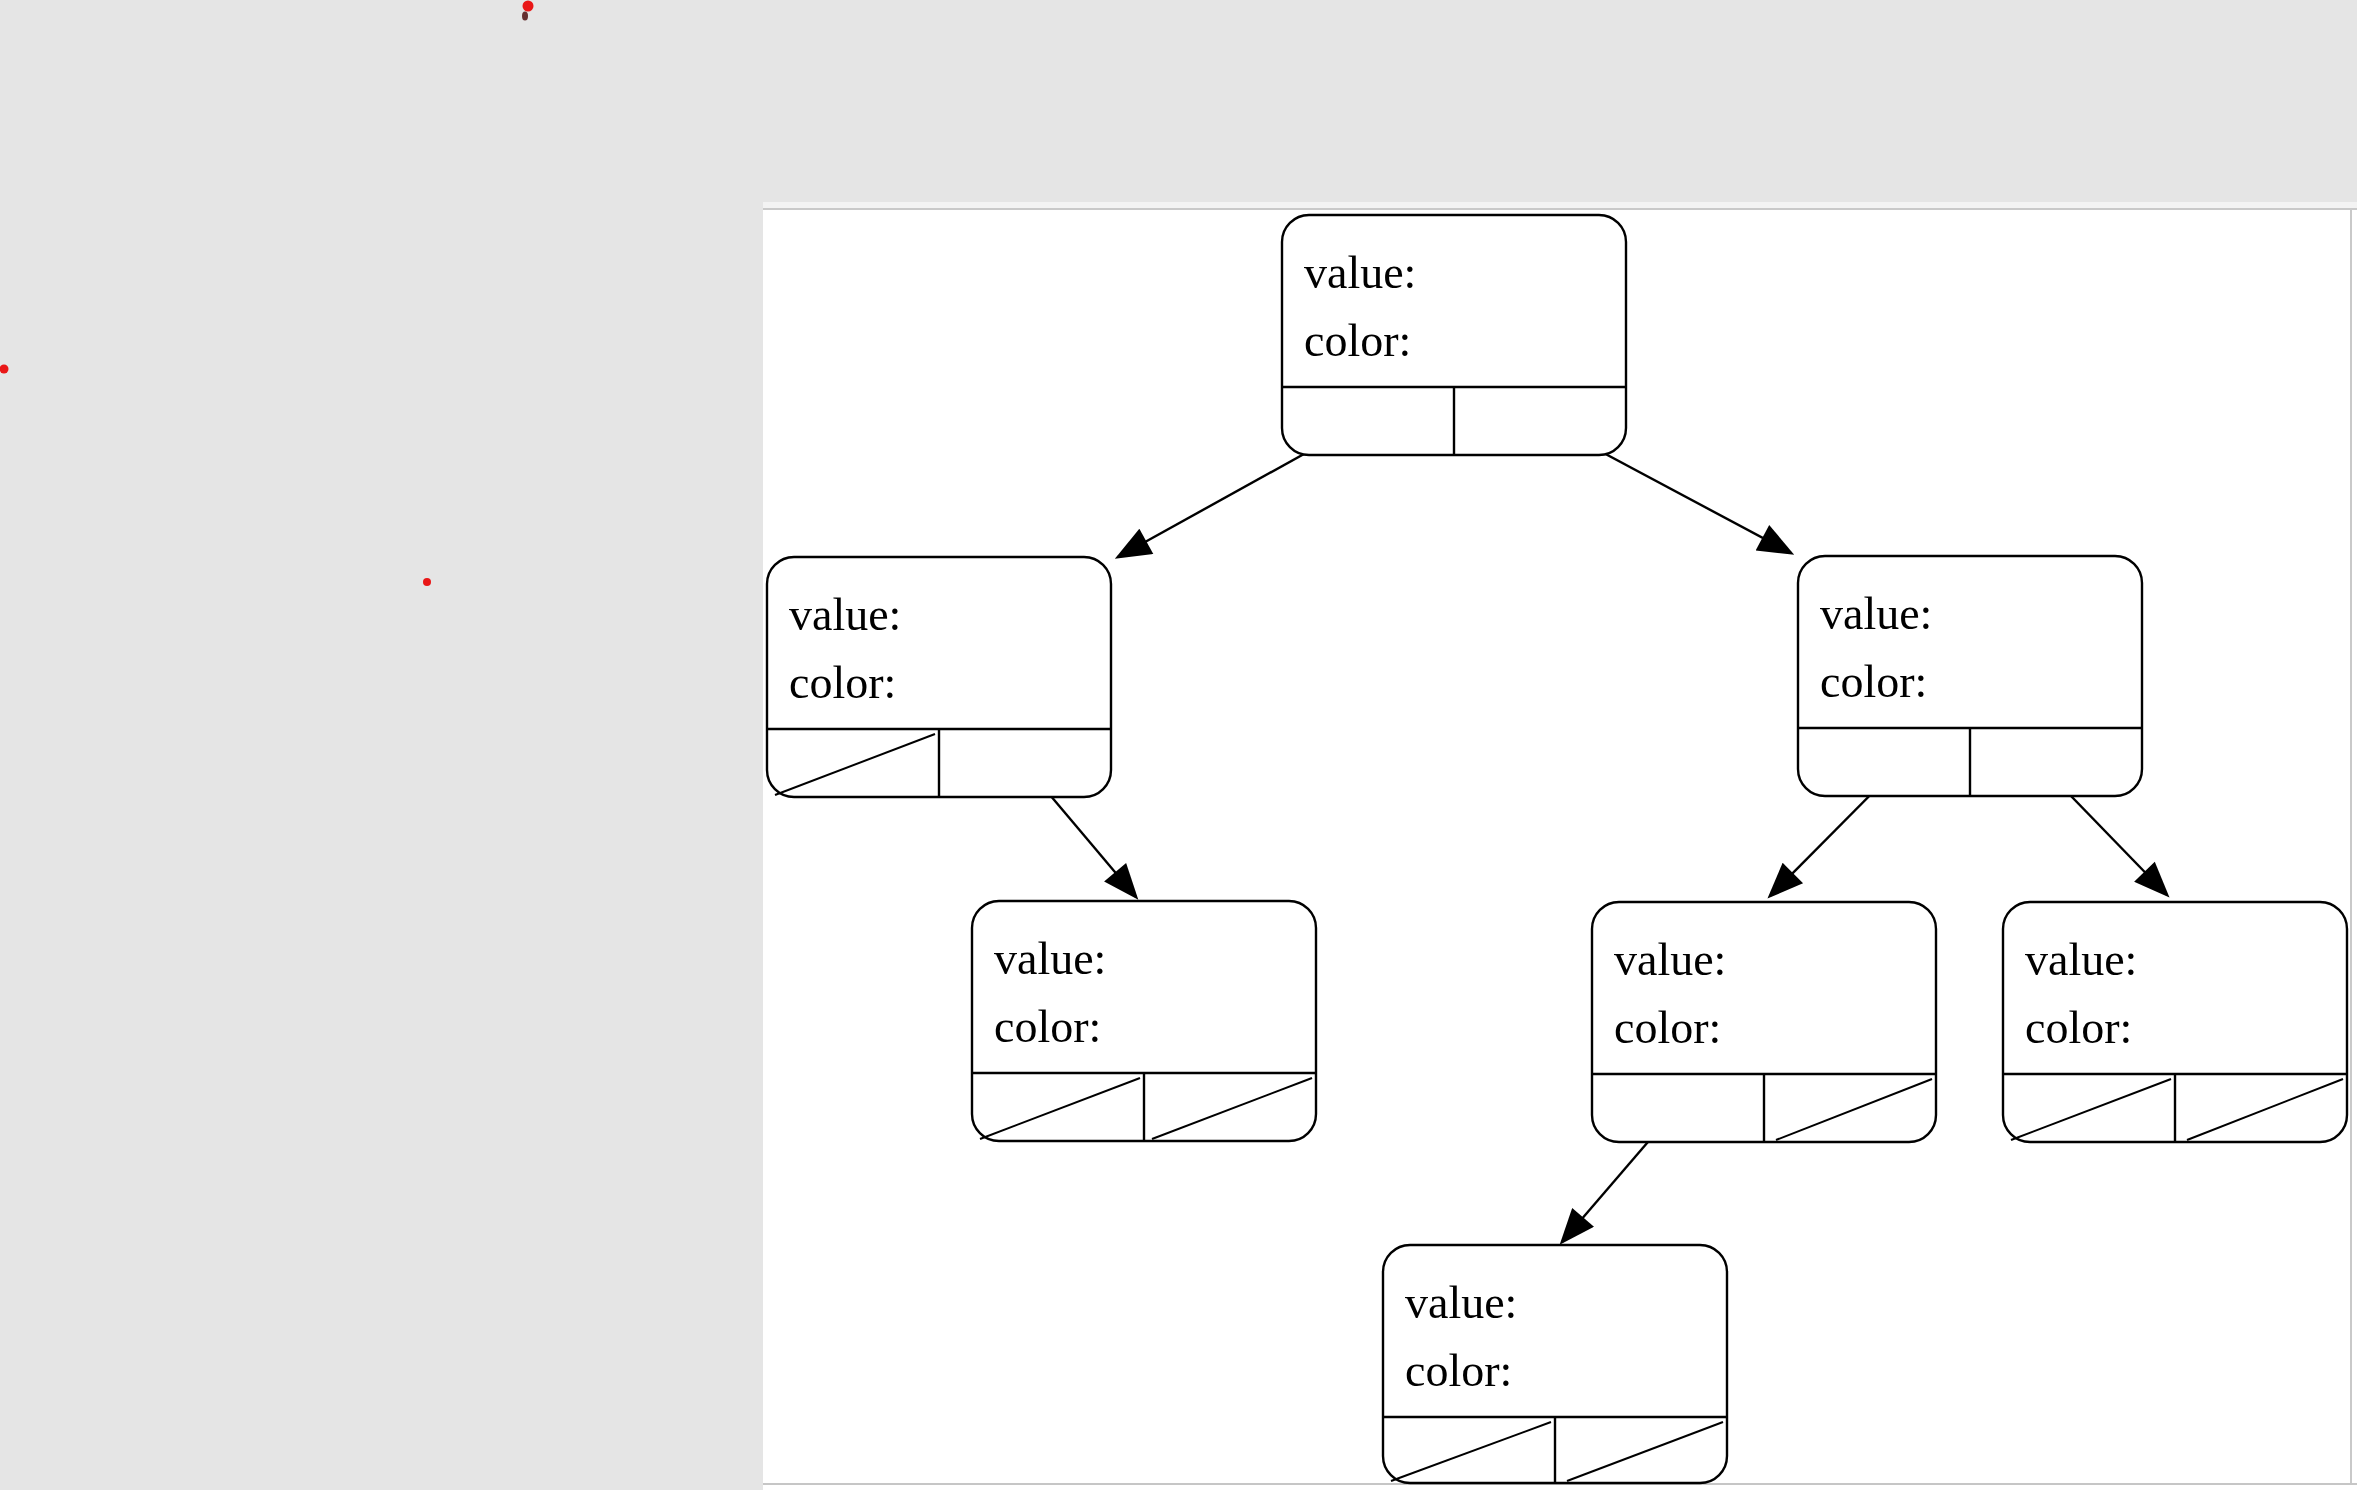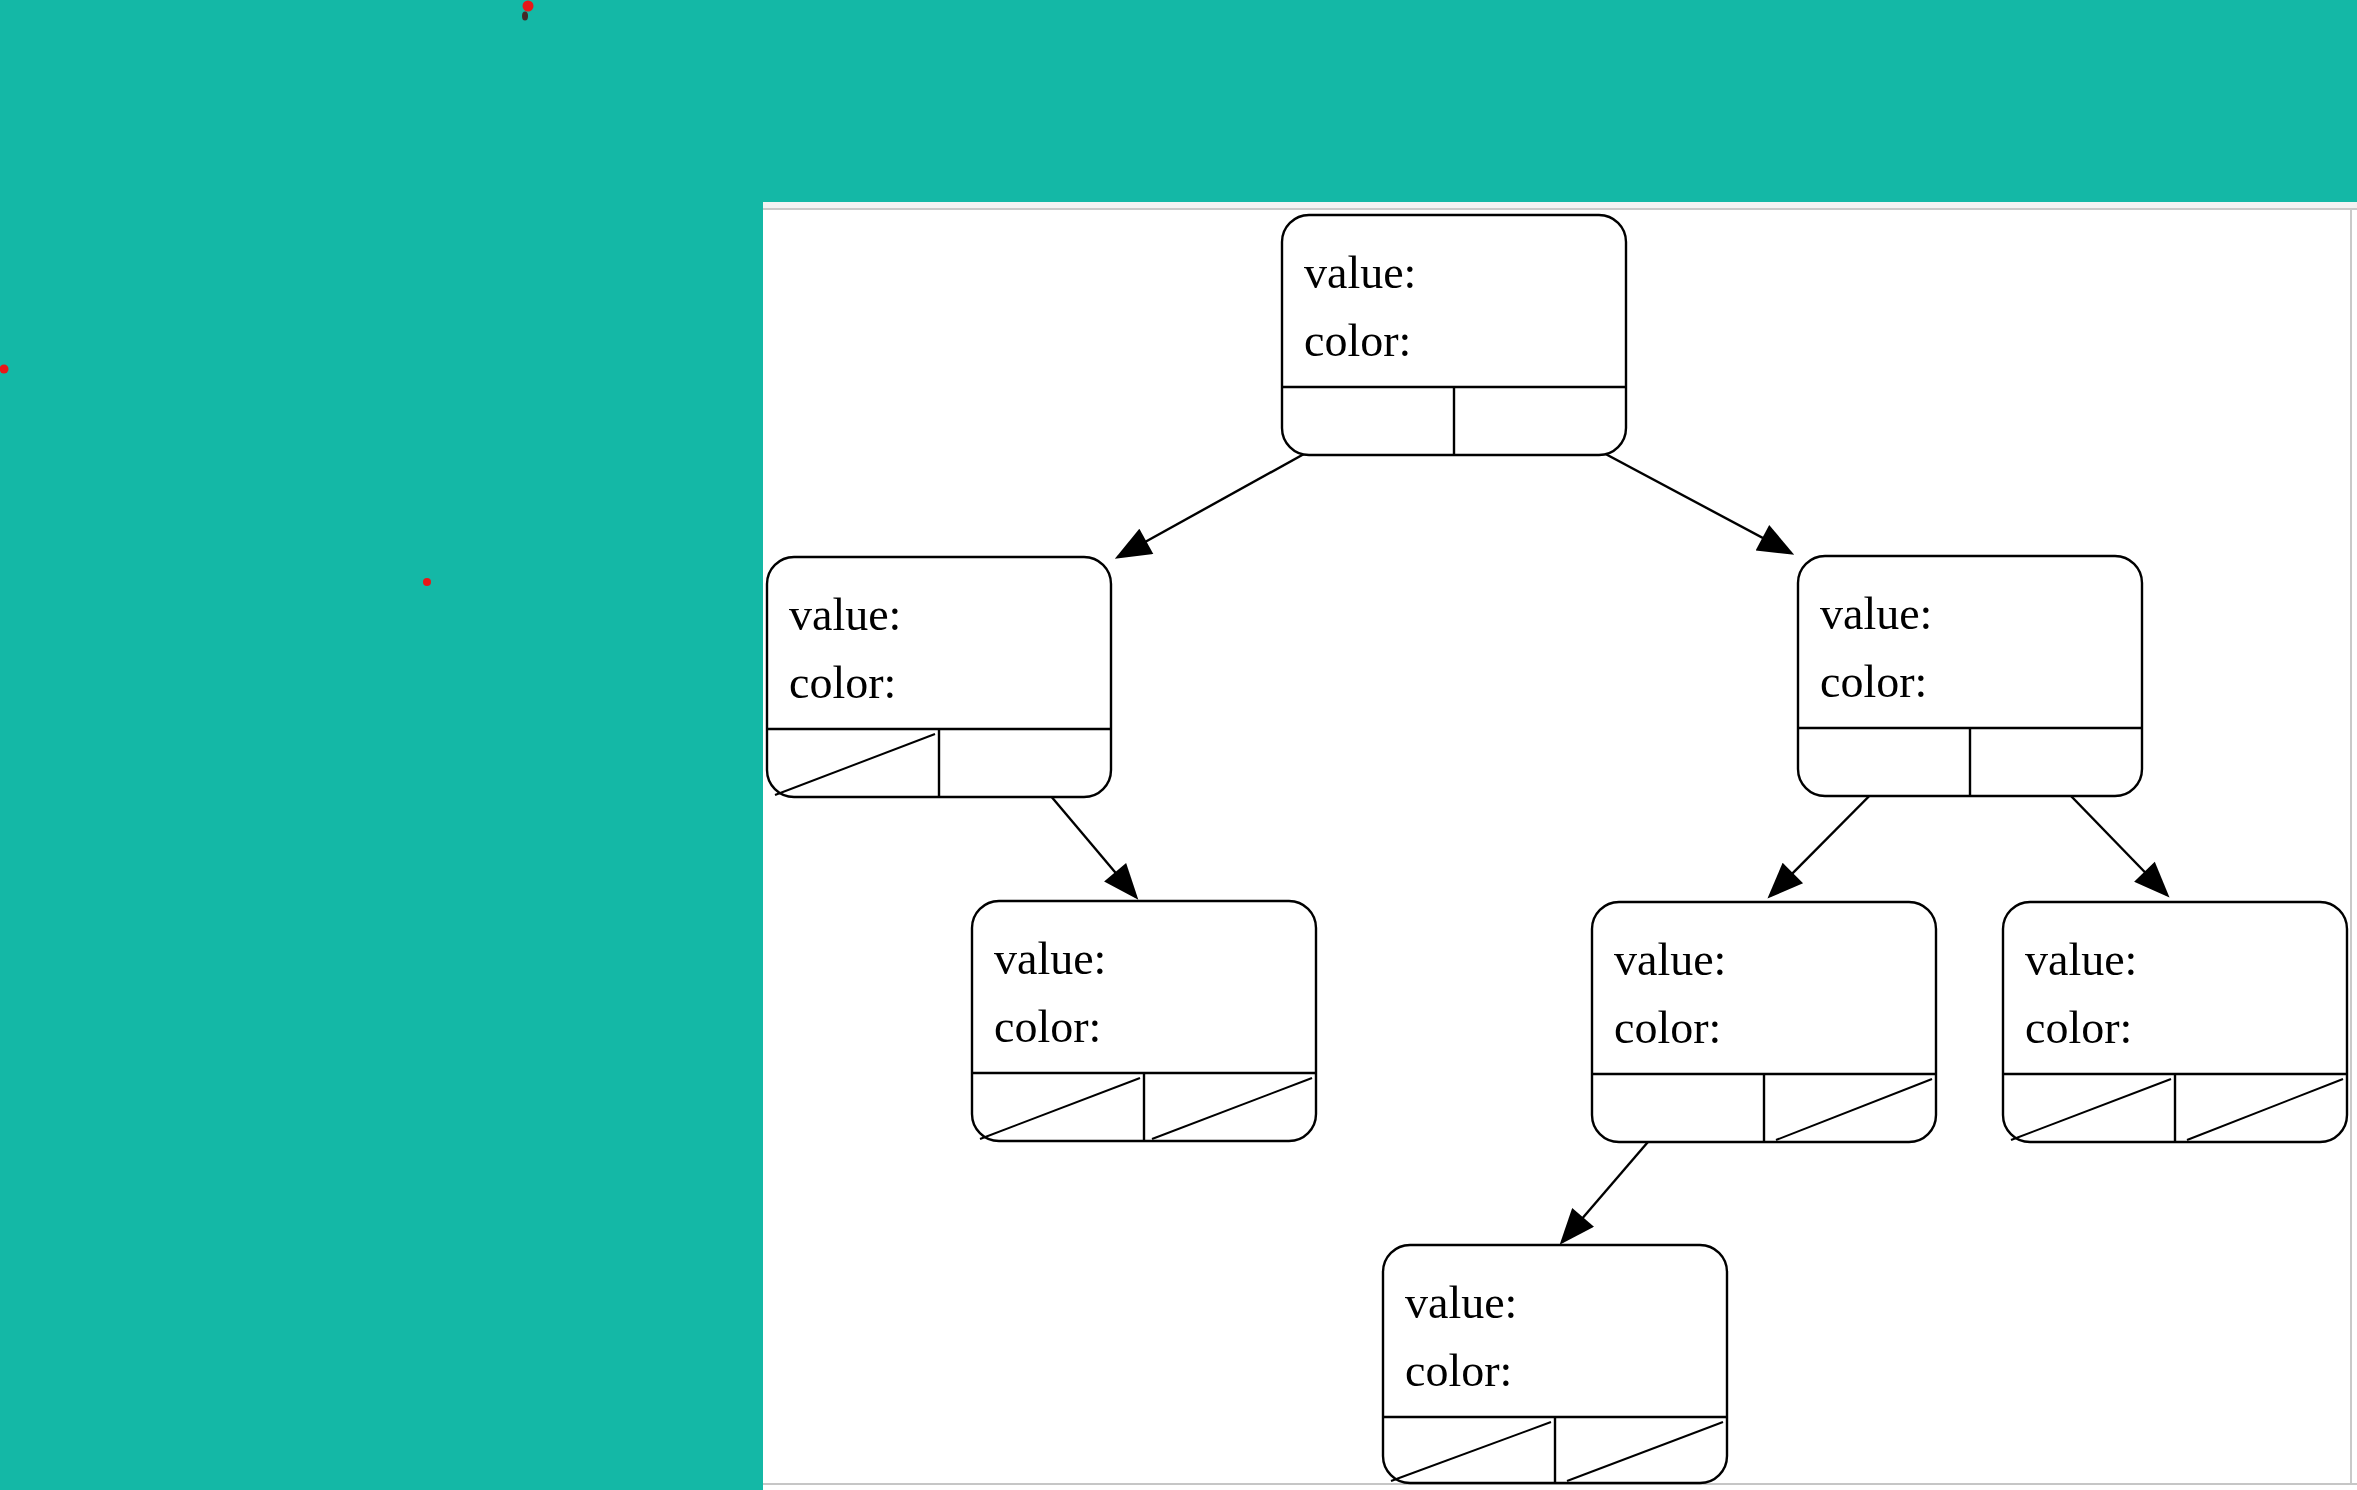--- a/index.html
+++ b/index.html
@@ -8,21 +8,21 @@
     background: #000000;
     width: 2357px;
     height: 1490px;
     overflow: hidden;
     font-family: "Liberation Serif", serif;
   }
   .stage {
     position: relative;
     width: 2357px;
     height: 1490px;
-    background: #14b8a6;
+    background: #e5e5e5;
   }
   .panel {
     position: absolute;
     left: 763px;
     top: 202px;
     width: 1594px;
     height: 1288px;
     background: #ffffff;
   }
   .panel-top-strip {

